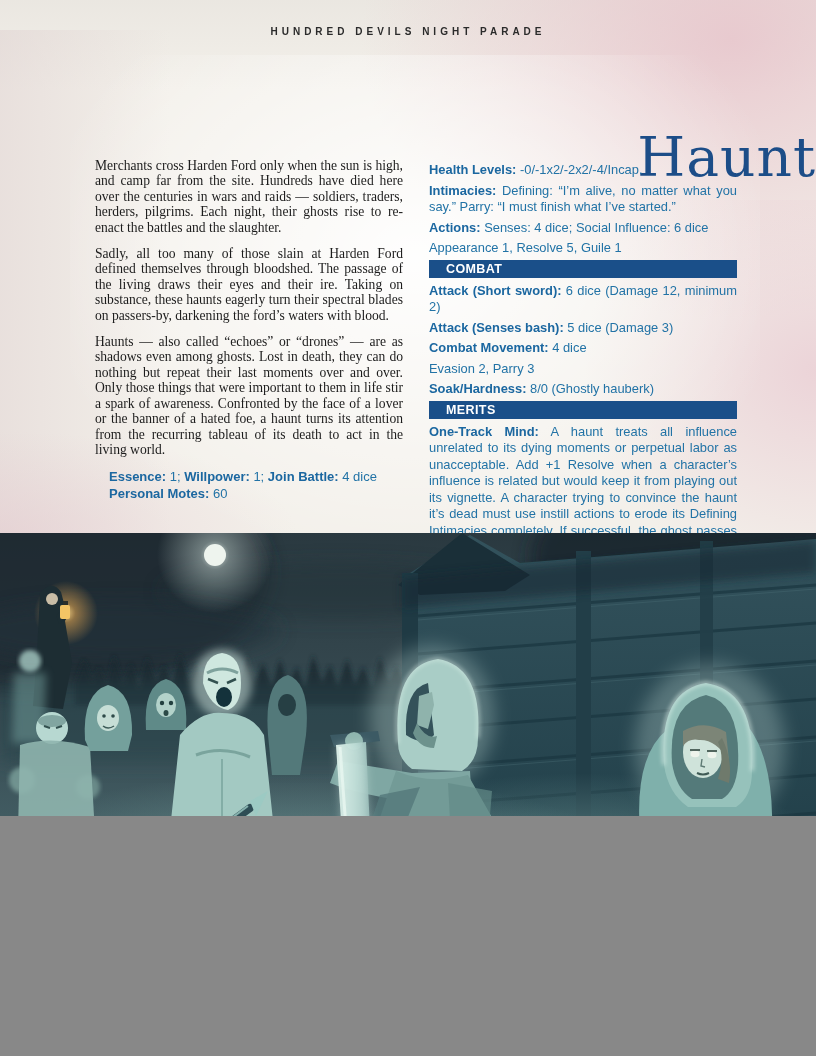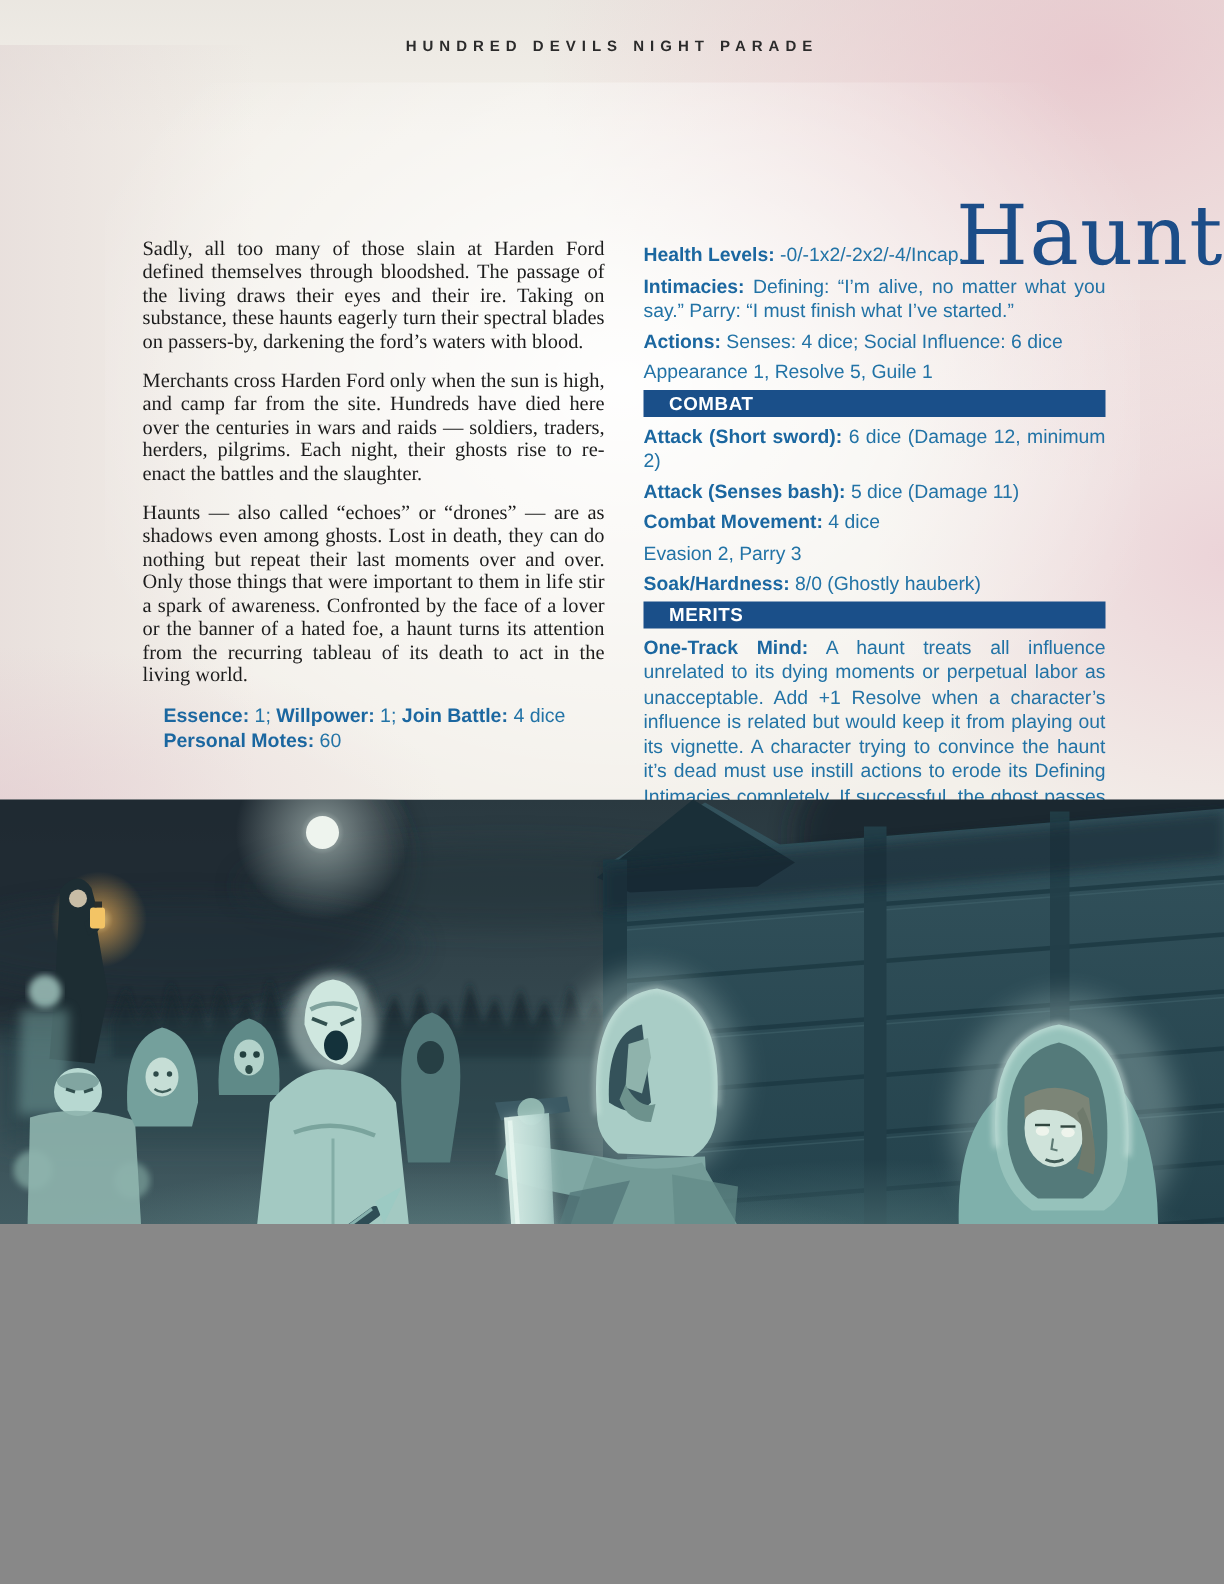--- a/index.html
+++ b/index.html
@@ -52,40 +52,40 @@
   <div class="wash w-r"></div>
   <div class="wash w-l"></div>
   <div class="wash w-bl"></div>
   <div class="wash w-center"></div>
 
   <div class="running-header">HUNDRED DEVILS NIGHT PARADE</div>
   <h1 class="title">Haunt</h1>
 
   <div class="columns">
     <div class="col col-left">
+      <p class="body-par">Merchants cross Harden Ford only when the sun is high, and camp far from the site. Hundreds have died here over the centuries in wars and raids — soldiers, traders, herders, pilgrims. Each night, their ghosts rise to re-enact the battles and the slaughter.</p>
       <p class="body-par">Sadly, all too many of those slain at Harden Ford defined themselves through bloodshed. The passage of the living draws their eyes and their ire. Taking on substance, these haunts eagerly turn their spectral blades on passers-by, darkening the ford’s waters with blood.</p>
-      <p class="body-par">Merchants cross Harden Ford only when the sun is high, and camp far from the site. Hundreds have died here over the centuries in wars and raids — soldiers, traders, herders, pilgrims. Each night, their ghosts rise to re-enact the battles and the slaughter.</p>
       <p class="body-par">Haunts — also called “echoes” or “drones” — are as shadows even among ghosts. Lost in death, they can do nothing but repeat their last moments over and over. Only those things that were important to them in life stir a spark of awareness. Confronted by the face of a lover or the banner of a hated foe, a haunt turns its attention from the recurring tableau of its death to act in the living world.</p>
       <div class="statblock">
         <p class="stat"><span class="b">Essence:</span><span> 1; </span><span class="b">Willpower:</span><span> 1; </span><span class="b">Join Battle:</span><span> 4 dice</span></p>
         <p class="stat"><span class="b">Personal Motes:</span><span> 60</span></p>
       </div>
     </div>
 
     <div class="col col-right">
       <p class="stat"><span class="b">Health Levels:</span><span> -0/-1x2/-2x2/-4/Incap.</span></p>
       <p class="stat"><span class="b">Intimacies:</span><span> </span><span class="i">Defining:</span><span> “I’m alive, no matter what you say.” </span><span class="i">Parry:</span><span> “I must finish what I’ve started.”</span></p>
       <p class="stat"><span class="b">Actions:</span><span> Senses: 4 dice; Social Influence: 6 dice</span></p>
       <p class="stat"><span>Appearance 1, Resolve 5, Guile 1</span></p>
 
       <div class="bar">
         <span>COMBAT</span>
       </div>
       <p class="stat"><span class="b">Attack (Short sword):</span><span> 6 dice (Damage 12, minimum 2)</span></p>
-      <p class="stat"><span class="b">Attack (Senses bash):</span><span> 5 dice (Damage 11)</span></p>
+      <p class="stat"><span class="b">Attack (Senses bash):</span><span> 5 dice (Damage 3)</span></p>
       <p class="stat"><span class="b">Combat Movement:</span><span> 4 dice</span></p>
       <p class="stat"><span>Evasion 2, Parry 3</span></p>
       <p class="stat"><span class="b">Soak/Hardness:</span><span> 8/0 (Ghostly hauberk)</span></p>
 
       <div class="bar">
         <span>MERITS</span>
       </div>
       <p class="stat"><span class="b">One-Track Mind:</span><span> A haunt treats all influence unrelated to its dying moments or perpetual labor as unacceptable. Add +1 Resolve when a character’s influence is related but would keep it from playing out its vignette. A character trying to convince the haunt it’s dead must use instill actions to erode its Defining Intimacies completely. If successful, the ghost passes into Lethe.</span></p>
     </div>
   </div>

